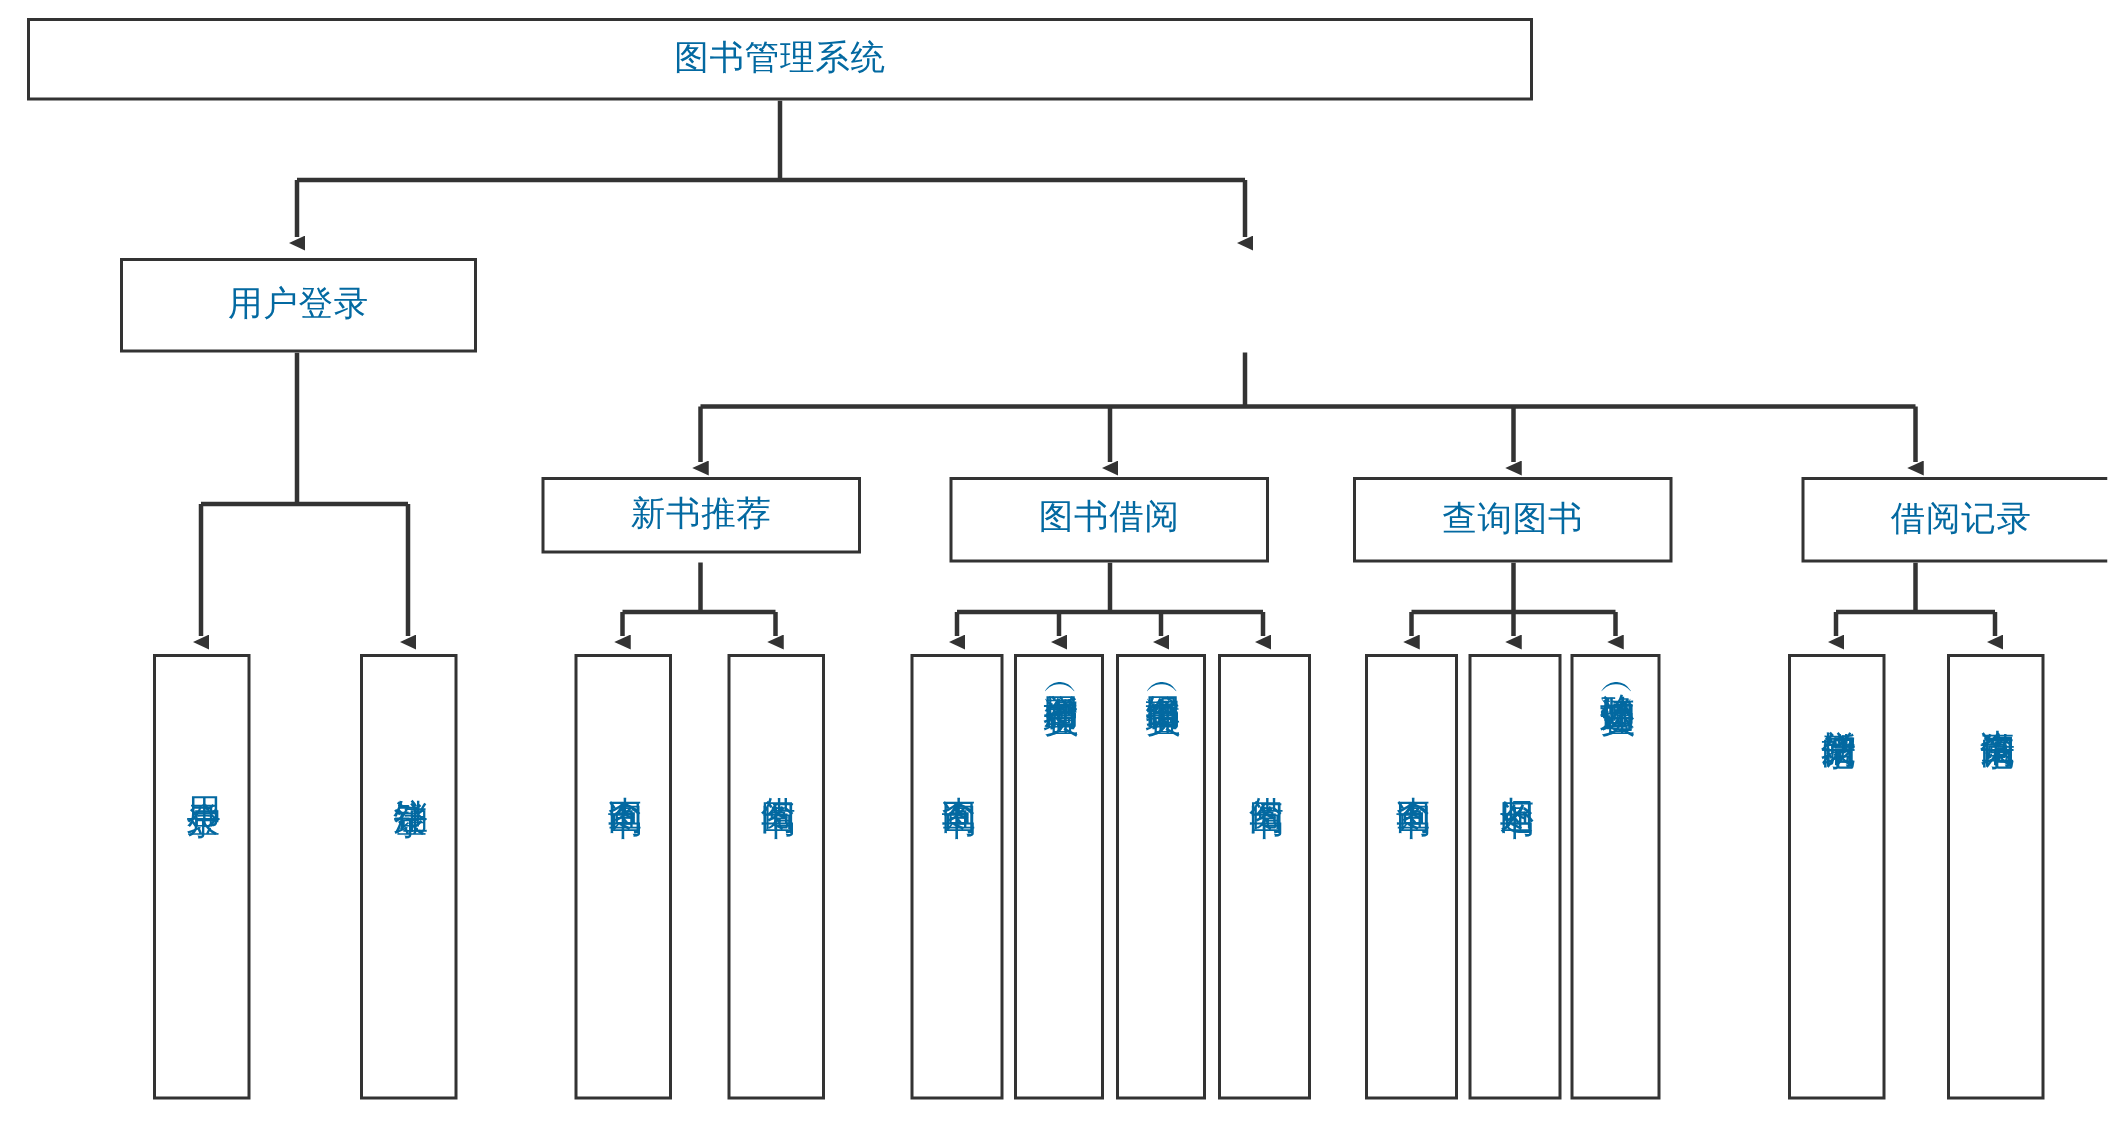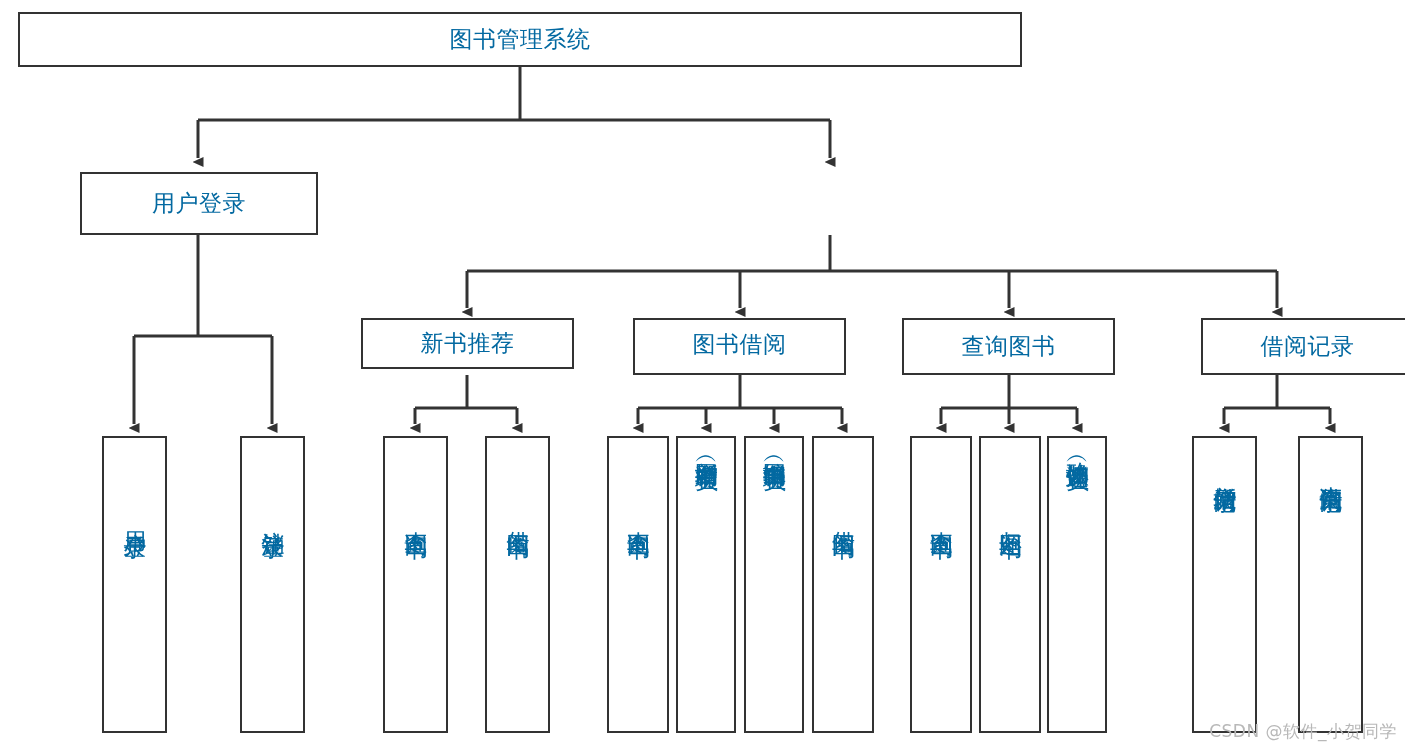--- a/index.html
+++ b/index.html
@@ -195,15 +195,14 @@
   </div>
 
   <div class="node vert tall" style="left:1192px; top:436px; width:65px; height:297px; padding-top:30px;">
     <span class="label">新增借阅记录</span>
   </div>
 
   <div class="node vert tall" style="left:1298px; top:436px; width:65px; height:297px; padding-top:30px;">
     <span class="label">查询借阅记录</span>
   </div>
 
-  <div id="watermark">CSDN @软件_小贺同学</div>
 
 </div>
 
 </body></html>

